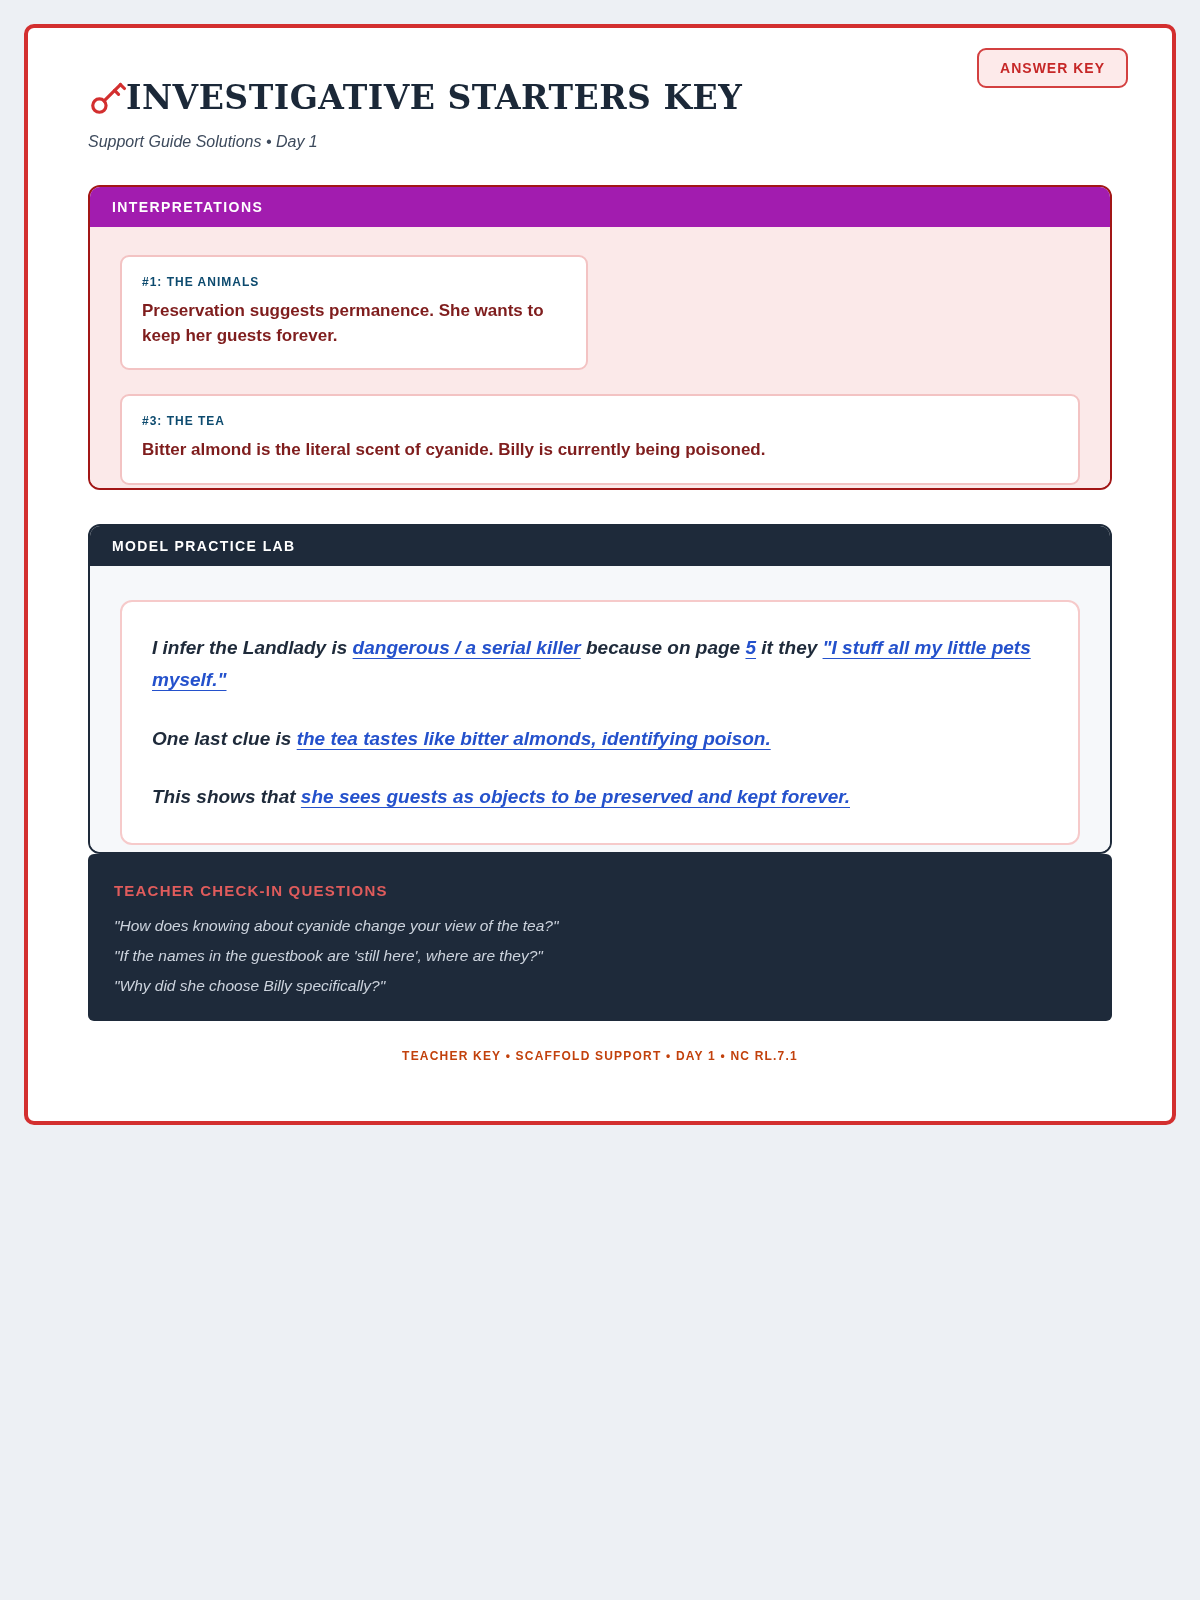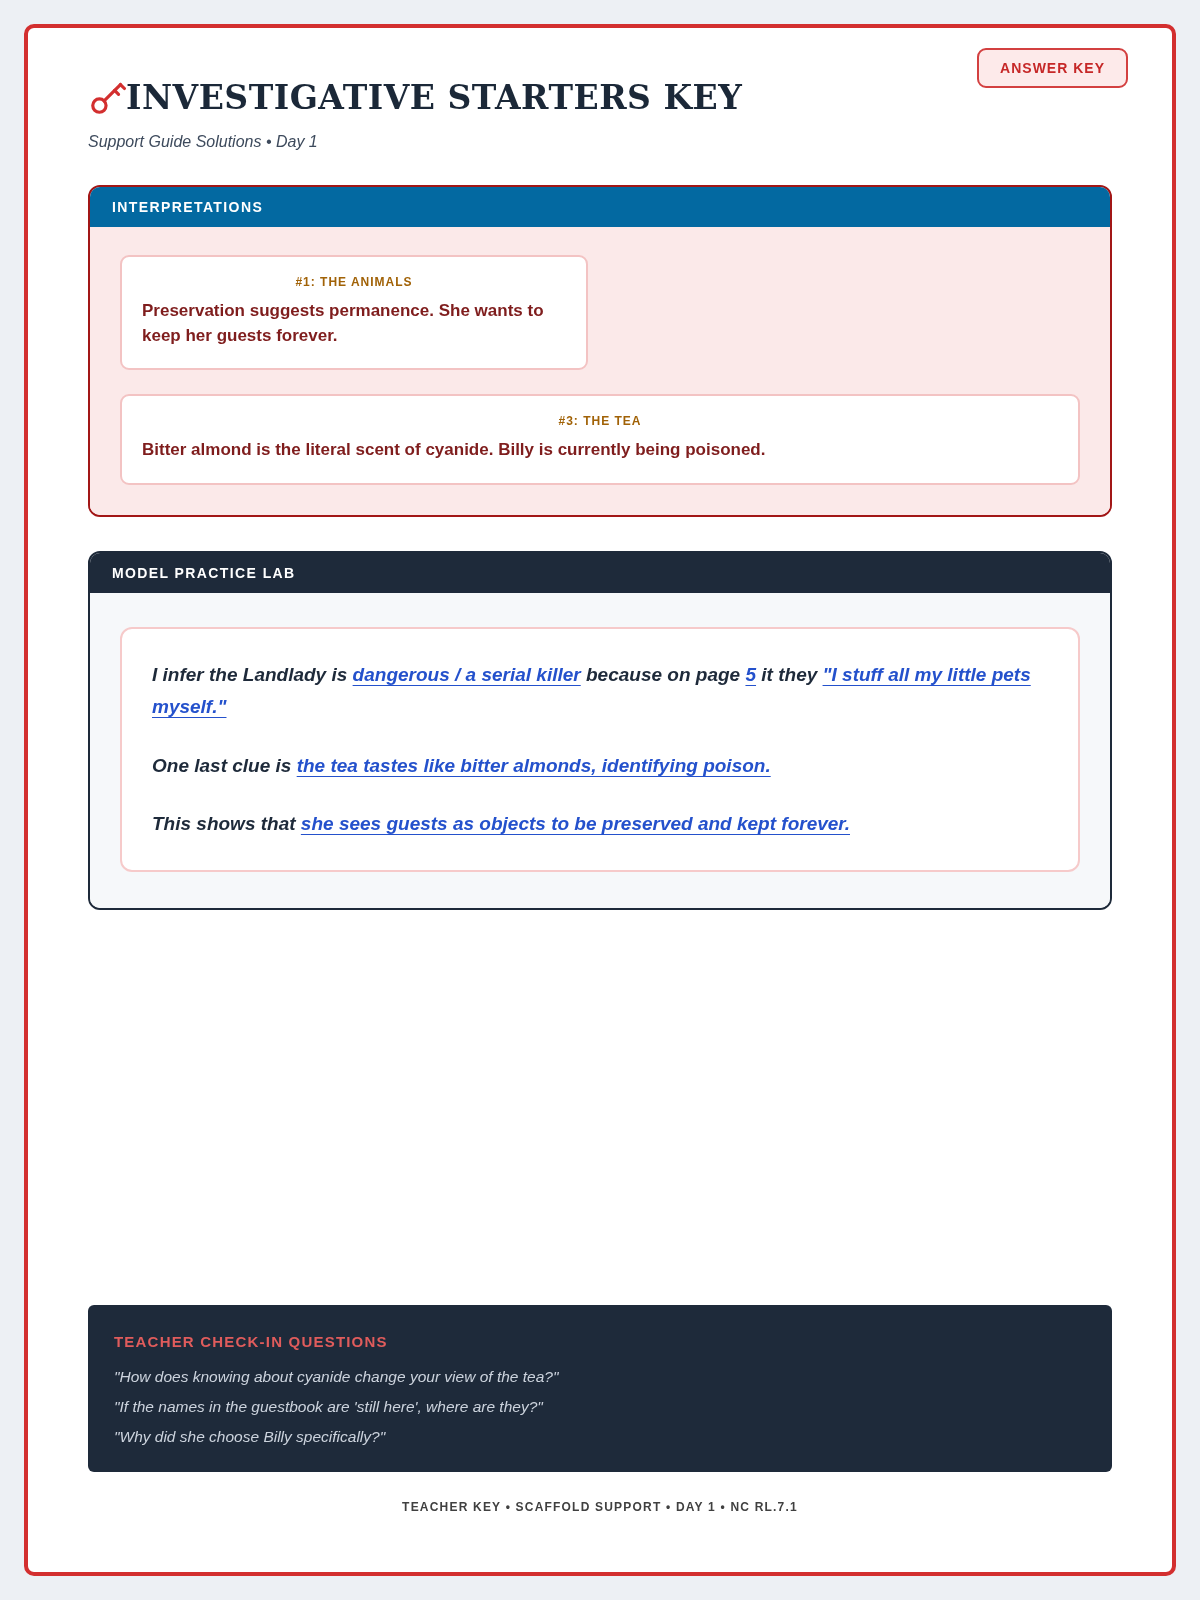--- a/index.html
+++ b/index.html
@@ -7,21 +7,21 @@
     margin: 0;
     padding: 0;
     width: 1200px;
     height: 1600px;
     background: #edf0f4;
     font-family: "Liberation Sans", sans-serif;
   }
   .page {
     position: relative;
     width: 1152px;
-    height: 1552px;
+    height: 1101px;
     margin: 24px;
     background: #ffffff;
     border: 4px solid #d32f2f;
     border-radius: 10px;
     padding: 50px 60px 58px 60px;
     display: flex;
     flex-direction: column;
   }
   
   .badge {
@@ -65,44 +65,43 @@
   }
   .sec-head {
     color: #ffffff;
     font-weight: bold;
     font-size: 14px;
     letter-spacing: 1.4px;
     padding: 12px 22px;
   }
   
   .section.interp { border: 2px solid #a21616; }
-  .interp .sec-head { background: #0369a1; }
+  .interp .sec-head { background: #a21caf; }
   .interp-body {
     background: #fbe9e9;
     padding: 28px 30px 30px 30px;
   }
   .cards {
     display: grid;
     grid-template-columns: 1fr 1fr;
     gap: 24px;
   }
   .card {
     background: #ffffff;
     border: 2px solid #f3c3c3;
     border-radius: 9px;
     padding: 18px 20px 20px 20px;
   }
   .card.full { grid-column: 1 / -1; }
   .card-label {
-    color: #a16207;
+    color: #0c4a6e;
     font-weight: bold;
     font-size: 12px;
     letter-spacing: 1px;
     margin-bottom: 10px;
-    text-align: center;
   }
   .card-text {
     color: #7f1d1d;
     font-weight: bold;
     font-size: 17px;
     line-height: 1.45;
   }
   
   .section.lab { border: 2px solid #1e2a3a; }
   .lab .sec-head { background: #1e2a3a; }
@@ -149,21 +148,21 @@
     margin: 0 0 12px 0;
     font-style: italic;
     font-size: 15.5px;
     color: #ccd3dd;
   }
   .question:last-child { margin-bottom: 0; }
   
   .footer {
     margin-top: 28px;
     text-align: center;
-    color: #404040;
+    color: #c2410c;
     font-weight: bold;
     font-size: 12px;
     letter-spacing: 1.2px;
   }
 </style>
 </head>
 <body>
 
 <div class="page">
 

